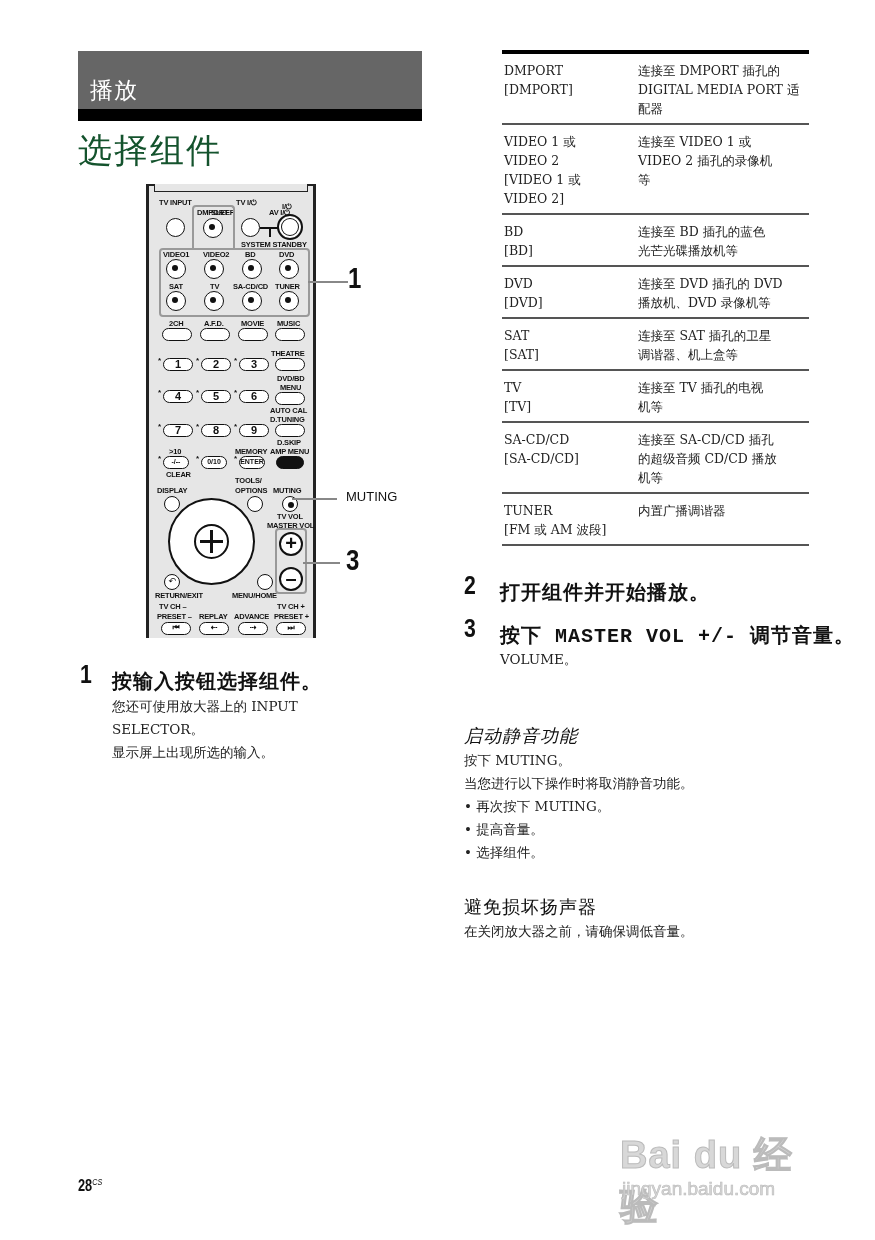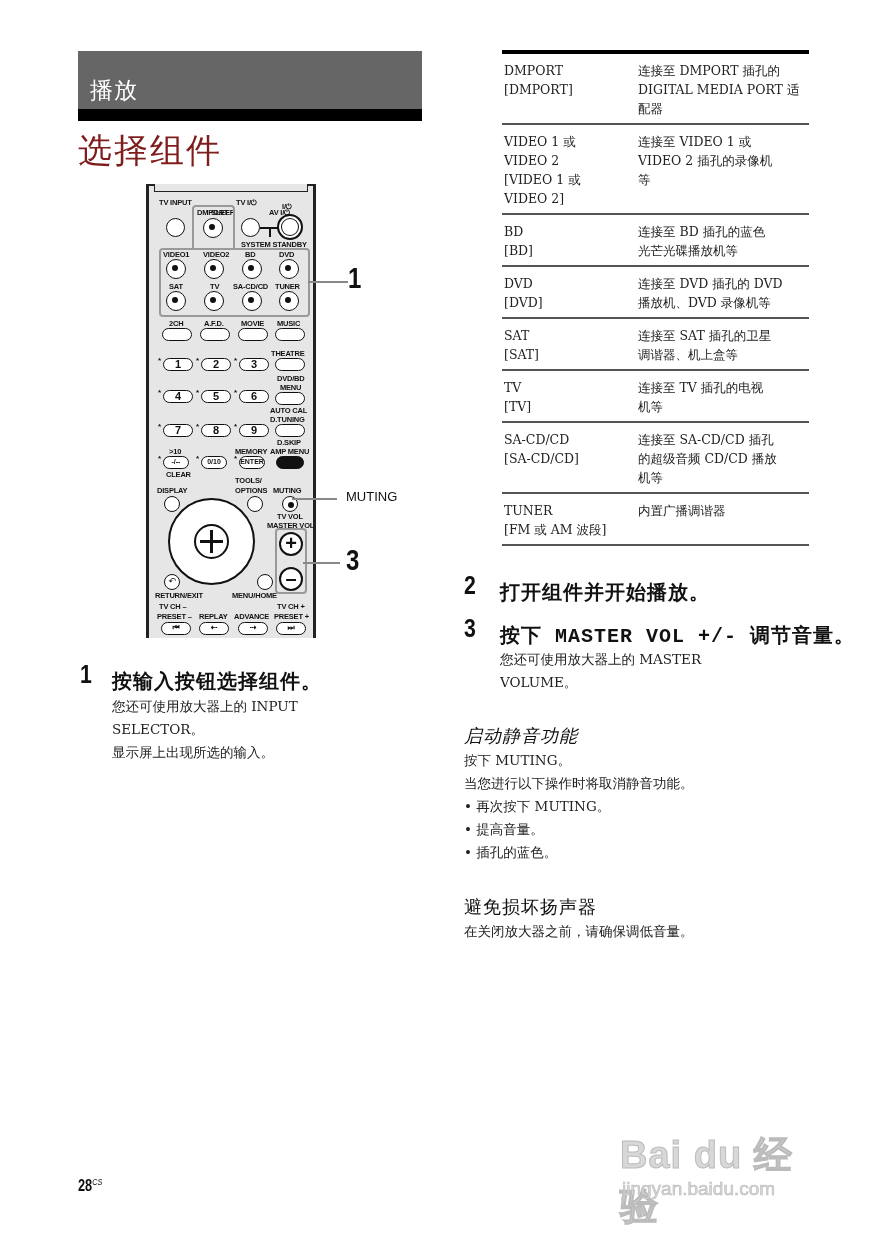--- a/index.html
+++ b/index.html
@@ -4,21 +4,21 @@
 <style>
   html, body { margin:0; padding:0; background:#ffffff; }
   body { width:875px; height:1240px; position:relative; overflow:hidden;
          font-family:"DejaVu Sans", sans-serif; color:#111; }
   .abs { position:absolute; }
 
   
   .section-bar { left:78px; top:51px; width:344px; height:58px; background:#666666; }
   .section-bar-line { left:78px; top:109px; width:344px; height:12px; background:#000; }
   .section-title { left:90px; top:75px; font-size:23px; color:#fff; letter-spacing:1px; }
-  .page-title { left:78px; top:128px; font-size:34px; color:#7f1d1d; letter-spacing:2px; }
+  .page-title { left:78px; top:128px; font-size:34px; color:#14532d; letter-spacing:2px; }
 
   
   .remote { left:146px; top:184px; width:170px; height:454px; background:#e6e6e6;
             border-left:3px solid #222; border-right:3px solid #222; border-top:2px solid #222; box-sizing:border-box; }
   .remote-top { left:154px; top:184px; width:154px; height:8px; border:1.5px solid #222; border-top:none; box-sizing:border-box; background:#e6e6e6; }
   .rl { position:absolute; font-family:"Liberation Sans", sans-serif; font-weight:bold; font-size:7.5px; color:#111; white-space:nowrap; letter-spacing:-0.2px; }
   .btn-oval { position:absolute; width:30px; height:13px; border:1.6px solid #111; border-radius:8px; background:#fff; box-sizing:border-box;
               font-family:"Liberation Sans", sans-serif; font-weight:bold; font-size:11px; text-align:center; line-height:10px; }
   .btn-round { position:absolute; width:20px; height:20px; border:1.6px solid #111; border-radius:50%; background:#fff; box-sizing:border-box; }
   .btn-round.dot::after { content:""; position:absolute; left:5px; top:5px; width:6px; height:6px; border-radius:50%; background:#111; }
@@ -256,33 +256,32 @@
       </tr>
 </tbody>
   </table>
 
 <div class="step-num" style="left:464px;top:571px;">2</div>
 <div class="step-head" style="left:500px;top:579px;">打开组件并开始播放。</div>
 
 <div class="step-num" style="left:464px;top:614px;">3</div>
 <div class="step-head" style="left:500px;top:622px;">按下 MASTER VOL +/- 调节音量。</div>
 <div class="body-text" style="left:500px;top:648px;">
-  <div>您还可使用放大器上的 MASTER</div>
   <div>VOLUME。</div>
 </div>
 
 <div class="sub-head" style="left:464px;top:724px;font-style:italic;">启动静音功能</div>
 <div class="body-text" style="left:464px;top:749px;">
   <div>按下 MUTING。</div>
   <div>当您进行以下操作时将取消静音功能。</div>
 </div>
 <ul class="bullet-list" style="left:464px;top:795px;">
   <li>再次按下 MUTING。</li>
   <li>提高音量。</li>
-  <li>插孔的蓝色。</li>
+  <li>选择组件。</li>
 </ul>
 
 <div class="sub-head" style="left:464px;top:895px;">避免损坏扬声器</div>
 <div class="body-text" style="left:464px;top:920px;">在关闭放大器之前，请确保调低音量。</div>
 
 <div class="abs page-num"><span>28</span><span class="page-suffix">CS</span></div>
 
 <div class="abs watermark">
   <div class="wm-logo">Bai du 经验</div>
   <div class="wm-url">jingyan.baidu.com</div>

